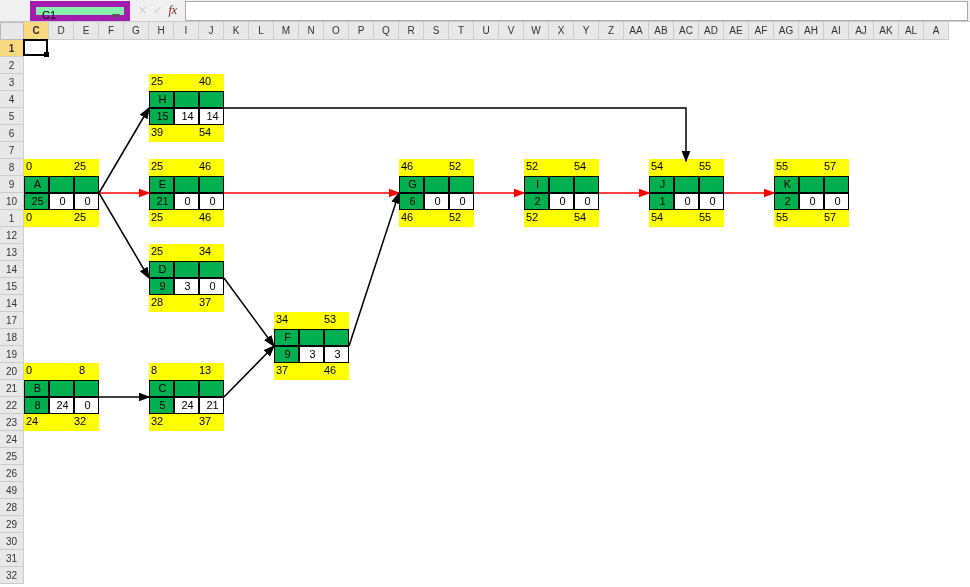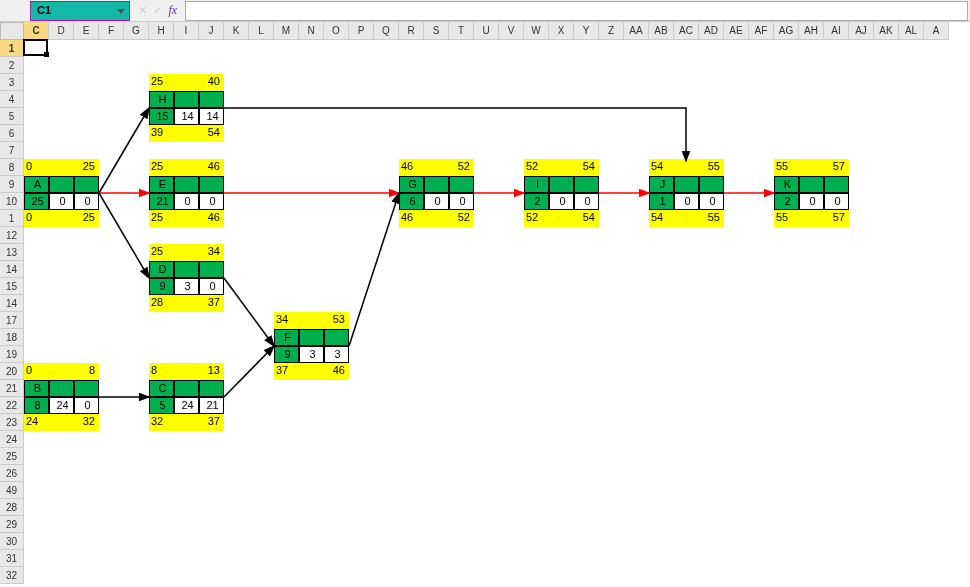--- a/index.html
+++ b/index.html
@@ -1,22 +1,22 @@
 <!DOCTYPE html>
 <html><head>
 <meta charset="utf-8">
 <style>
   * { box-sizing: border-box; margin: 0; padding: 0; }
   body { font-family: Arial, sans-serif; font-size: 11px; background: #fff; overflow: hidden; width: 970px; height: 587px; }
   
   .formula-bar { display: flex; align-items: center; height: 22px; border-bottom: 1px solid #ccc; background: #f0f0f0; }
-  .name-box { width: 100px; height: 20px; border: 1px solid #a21caf; background: #14b8a6; margin-left: 30px; padding: 2px 6px; position: relative; font-weight: bold; }
+  .name-box { width: 100px; height: 20px; border: 6px solid #a21caf; background: #86efac; margin-left: 30px; padding: 2px 6px; position: relative; }
   .name-box::after { content: ""; position: absolute; right: 4px; top: 7px; border-left: 4px solid transparent; border-right: 4px solid transparent; border-top: 5px solid #555; }
   .fb-icons { display: flex; gap: 6px; padding: 0 8px; align-items: center; color: #888; }
-  .fx { font-style: italic; font-family: 'Times New Roman', serif; font-size: 12px; color: #6d28d9; }
+  .fx { font-style: italic; font-family: 'Times New Roman', serif; font-size: 12px; color: #7f1d1d; }
   .formula-input { flex: 1; height: 20px; border: 1px solid #aaa; background: #fff; margin-right: 2px; }
   
   .grid-container { position: relative; width: 970px; height: 565px; overflow: hidden; display: flex; }
   .corner { position: absolute; top: 0; left: 0; width: 24px; height: 18px; background: #e8e8e8; border: 1px solid #bbb; z-index: 3; }
   
   .col-headers { position: absolute; top: 0; left: 24px; right: 0; height: 18px; display: flex; z-index: 2; }
   .col-h { width: 25px; flex: 0 0 25px; height: 18px; background: #e8e8e8; border-right: 1px solid #ccc; border-bottom: 1px solid #ccc; text-align: center; line-height: 18px; font-size: 10px; color: #333; }
   .col-h.active { background: #f9d97f; font-weight: bold; }
   
   .row-headers { position: absolute; top: 18px; left: 0; width: 24px; bottom: 0; z-index: 2; }
@@ -32,21 +32,21 @@
   .sel { position: absolute; width: 25px; height: 17px; border: 2px solid #000; top: -1px; left: -1px; z-index: 5; }
   .sel::after { content:""; position:absolute; right:-3px; bottom:-3px; width:5px; height:5px; background:#000; }
   
   .node { position: absolute; width: 75px; }
   .r { display: flex; height: 17px; }
   .c { width: 25px; height: 17px; line-height: 15px; font-size: 11px; text-align: left; padding-left: 2px; }
   .yellow { background: #ffff00; }
   .green { background: #00b050; border: 1px solid #000; color: #000; }
   .greenB { background: #00b050; border: 1px solid #000; }
   .white { background: #fff; border: 1px solid #000; text-align: center; }
-  .right { text-align: right; padding-right: 4px; padding-left: 0; }
+  .right { text-align: right; padding-right: 14px; padding-left: 0; }
   
   svg.arrows { position: absolute; inset: 0; width: 100%; height: 100%; pointer-events: none; z-index: 4; }
 </style>
 </head>
 <body>
 
 <div class="formula-bar">
   <div class="name-box">C1</div>
   <div class="fb-icons">
     <span style="color:#ccc">✕</span>

